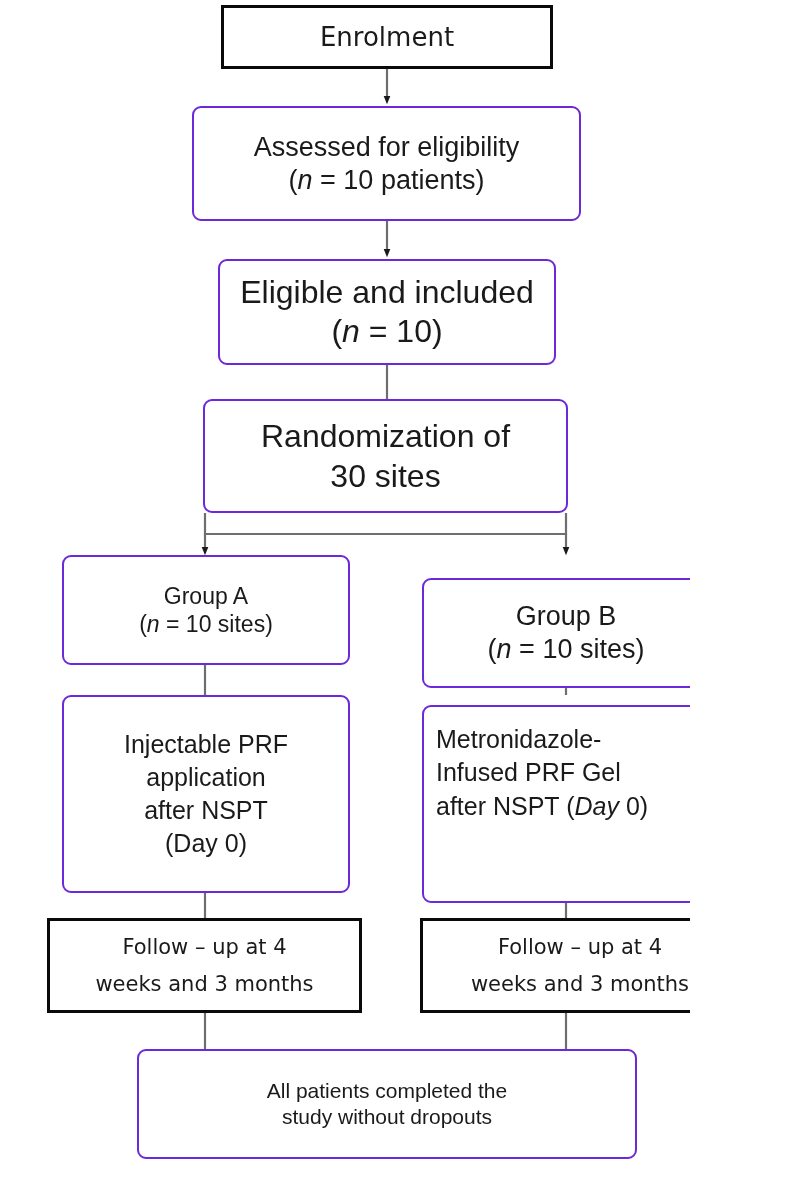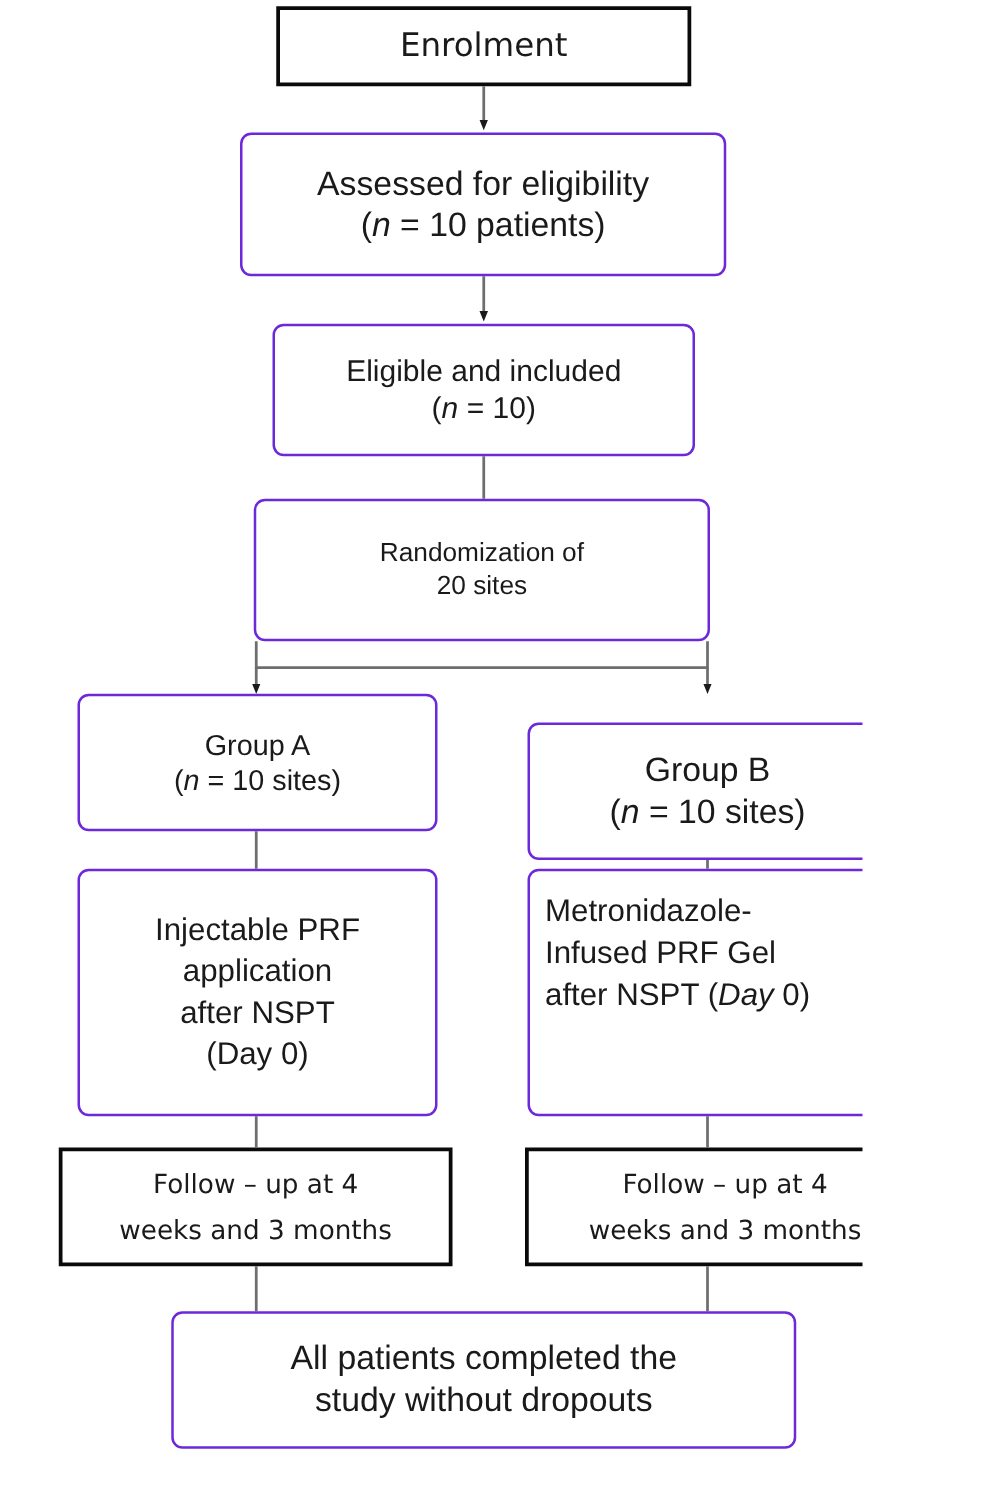--- a/index.html
+++ b/index.html
@@ -56,20 +56,21 @@
   .f-main {
     font-family: "Liberation Sans", sans-serif;
   }
   .f-alt {
     font-family: "DejaVu Sans", sans-serif;
   }
   .align-left {
     justify-content: center;
     align-items: flex-start;
     text-align: left;
+    margin-top: 10px;
   }
   .align-left .txt {
     text-align: left;
   }
   em.it {
     font-style: italic;
   }
 </style>
 </head>
 <body>
@@ -109,26 +110,26 @@
   </svg>
 
   <div class="node style-thick f-alt" style="left:221px; top:5px; width:332px; height:64px; font-size:26px;">
     <span class="txt">Enrolment</span>
   </div>
 
   <div class="node style-thin f-main" style="left:192px; top:106px; width:389px; height:115px; font-size:27px; line-height:1.22;">
     <span class="txt"><span>Assessed for eligibility</span><br><span>(</span><em class="it">n</em><span> = 10 patients)</span></span>
   </div>
 
-  <div class="node style-thin f-main" style="left:218px; top:259px; width:338px; height:106px; font-size:24px; line-height:1.22;">
+  <div class="node style-thin f-main" style="left:218px; top:259px; width:338px; height:106px; font-size:32px; line-height:1.22;">
     <span class="txt"><span>Eligible and included</span><br><span>(</span><em class="it">n</em><span> = 10)</span></span>
   </div>
 
-  <div class="node style-thin f-main" style="left:203px; top:399px; width:365px; height:114px; font-size:21px; line-height:1.25;">
-    <span class="txt"><span>Randomization of</span><br><span>20 sites</span></span>
+  <div class="node style-thin f-main" style="left:203px; top:399px; width:365px; height:114px; font-size:32px; line-height:1.25;">
+    <span class="txt"><span>Randomization of</span><br><span>30 sites</span></span>
   </div>
 
   <div class="node style-thin f-main" style="left:62px; top:555px; width:288px; height:110px; font-size:23px; line-height:1.22;">
     <span class="txt"><span>Group A</span><br><span>(</span><em class="it">n</em><span> = 10 sites)</span></span>
   </div>
 
   <div class="node style-thin f-main" style="left:422px; top:578px; width:288px; height:110px; font-size:27px; line-height:1.22;">
     <span class="txt"><span>Group B</span><br><span>(</span><em class="it">n</em><span> = 10 sites)</span></span>
   </div>
 
@@ -141,17 +142,17 @@
   </div>
 
   <div class="node style-thick f-alt" style="left:47px; top:918px; width:315px; height:95px; font-size:21px; line-height:1.75;">
     <span class="txt"><span>Follow – up at 4</span><br><span>weeks and 3 months</span></span>
   </div>
 
   <div class="node style-thick f-alt" style="left:420px; top:918px; width:320px; height:95px; font-size:21px; line-height:1.75;">
     <span class="txt"><span>Follow – up at 4</span><br><span>weeks and 3 months</span></span>
   </div>
 
-  <div class="node style-thin f-main" style="left:137px; top:1049px; width:500px; height:110px; font-size:27px; line-height:1.25;">
+  <div class="node style-thin f-main" style="left:137px; top:1049px; width:500px; height:110px; font-size:21px; line-height:1.25;">
     <span class="txt"><span>All patients completed the</span><br><span>study without dropouts</span></span>
   </div>
 
 </div>
 
 </body></html>

